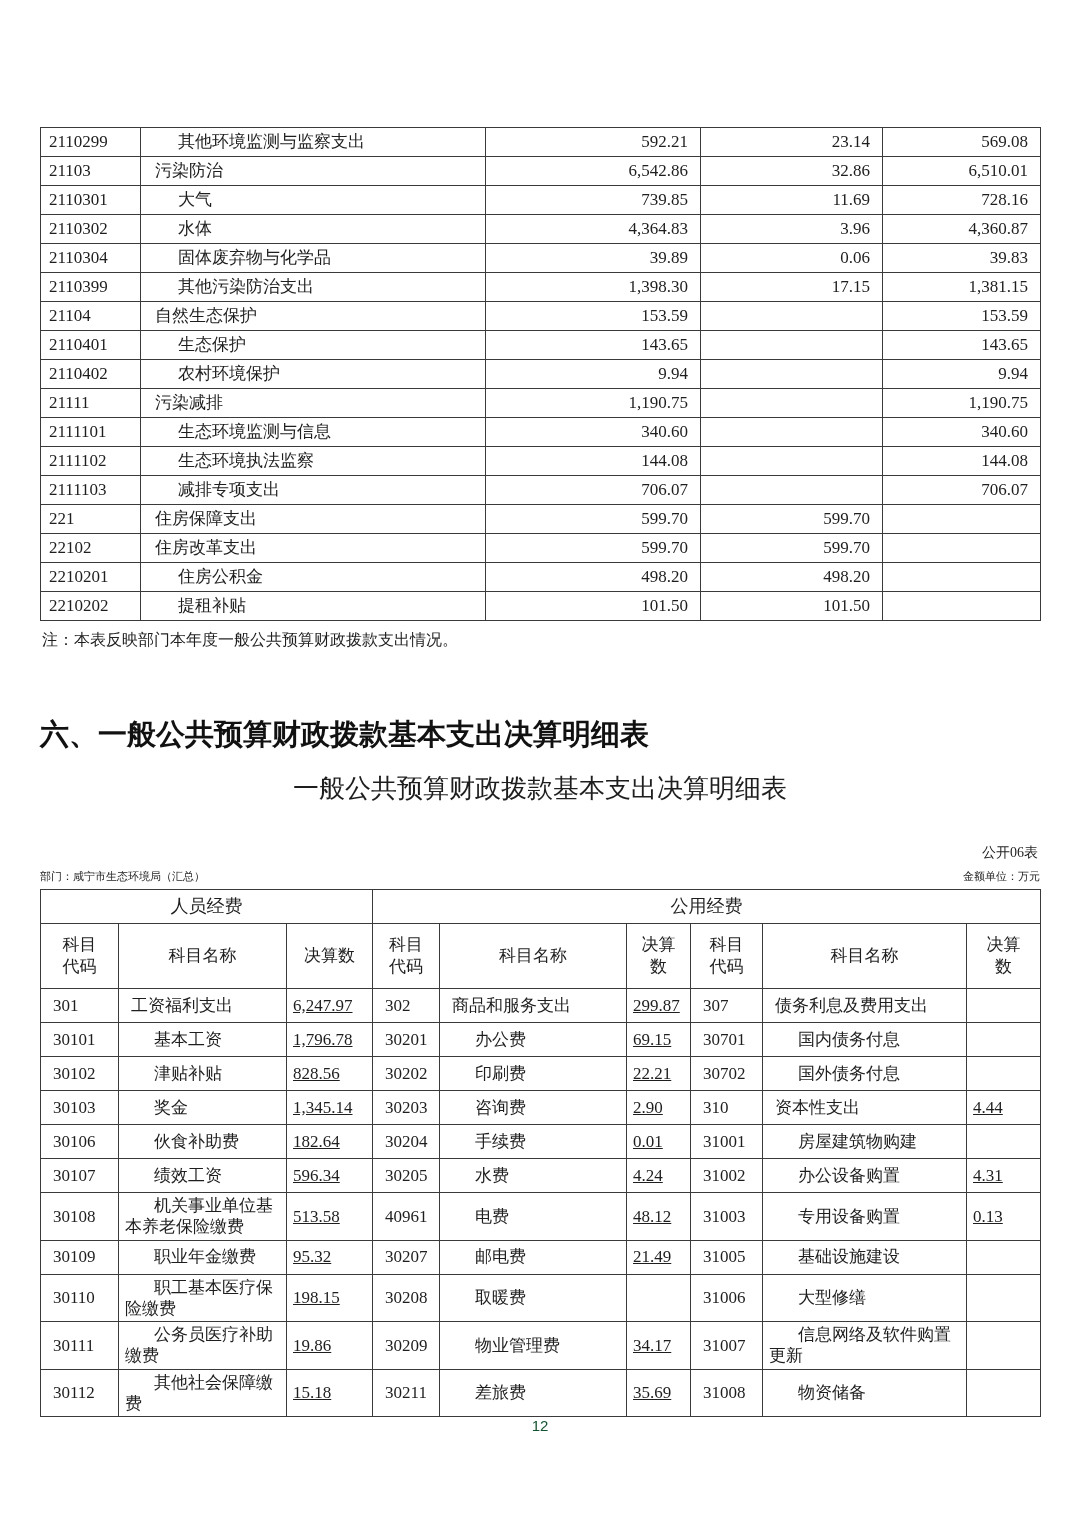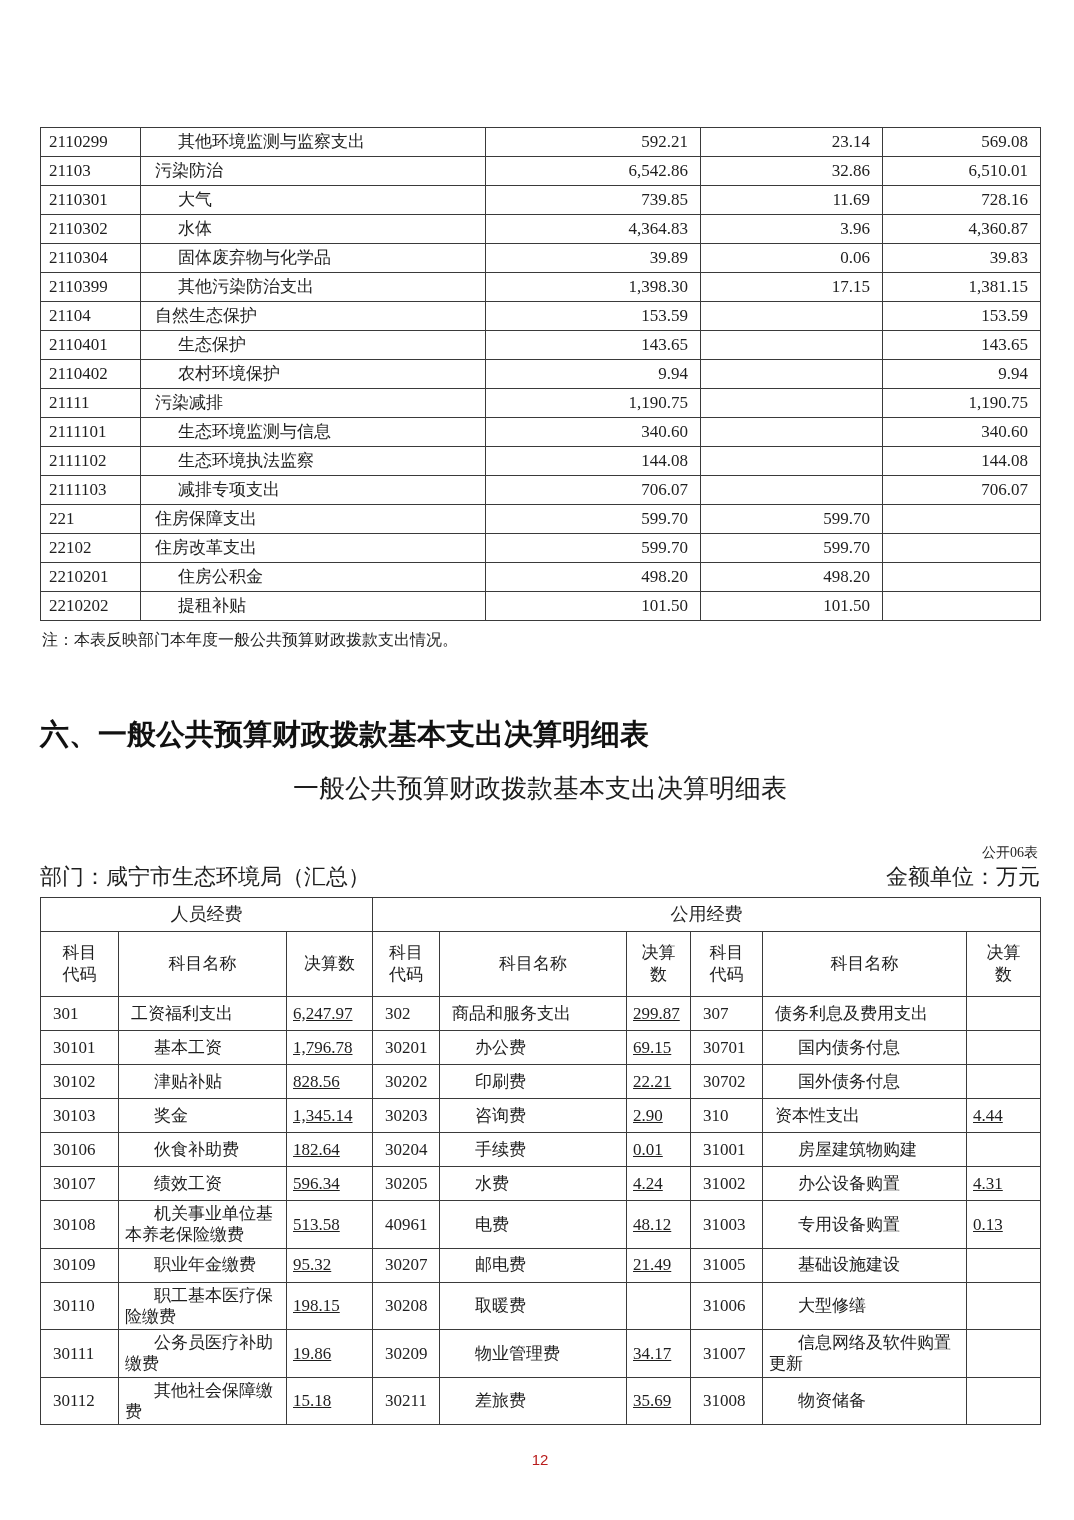--- a/index.html
+++ b/index.html
@@ -26,34 +26,34 @@
   
   .title{
     text-align:left;margin:64px 0 0 0;
     font-family:"Liberation Sans","DejaVu Sans",sans-serif;
     font-weight:bold;font-size:29px;color:#111;
   }
   .subtitle{text-align:center;margin:16px 0 0 0;font-size:26px;font-weight:normal;}
 
   .meta-right{text-align:right;font-size:14px;margin-top:38px;padding-right:2px;}
   .meta-row{display:flex;justify-content:space-between;align-items:flex-start;
-            font-size:22px;margin-bottom:5px;}
+            font-size:11px;margin-top:7px;margin-bottom:5px;}
 
   
   #t2 .group-hd td{height:33px;text-align:center;font-size:18px;padding:0;}
   #t2 .col-hd td{height:64px;text-align:center;white-space:pre-line;line-height:1.3;padding:0 2px;}
   #t2 td{padding:2px 6px;line-height:1.25;}
   #t2 tbody.rows td{height:29px;}
   #t2 td.code{text-align:left;padding-left:12px;}
   #t2 td.name{text-align:left;}
   #t2 td.num{text-align:left;padding-right:8px;text-decoration:underline;}
 
   .pagenum{
-    text-align:center;margin-top:26px;font-size:15px;
-    font-family:"Liberation Sans","DejaVu Sans",sans-serif;color:#b91c1c;
+    text-align:center;font-size:15px;
+    font-family:"Liberation Sans","DejaVu Sans",sans-serif;color:#14532d;
   }
 </style>
 </head>
 <body>
 
 <div class="page">
 
   <table id="t1">
     <colgroup>
       <col style="width:100px">

